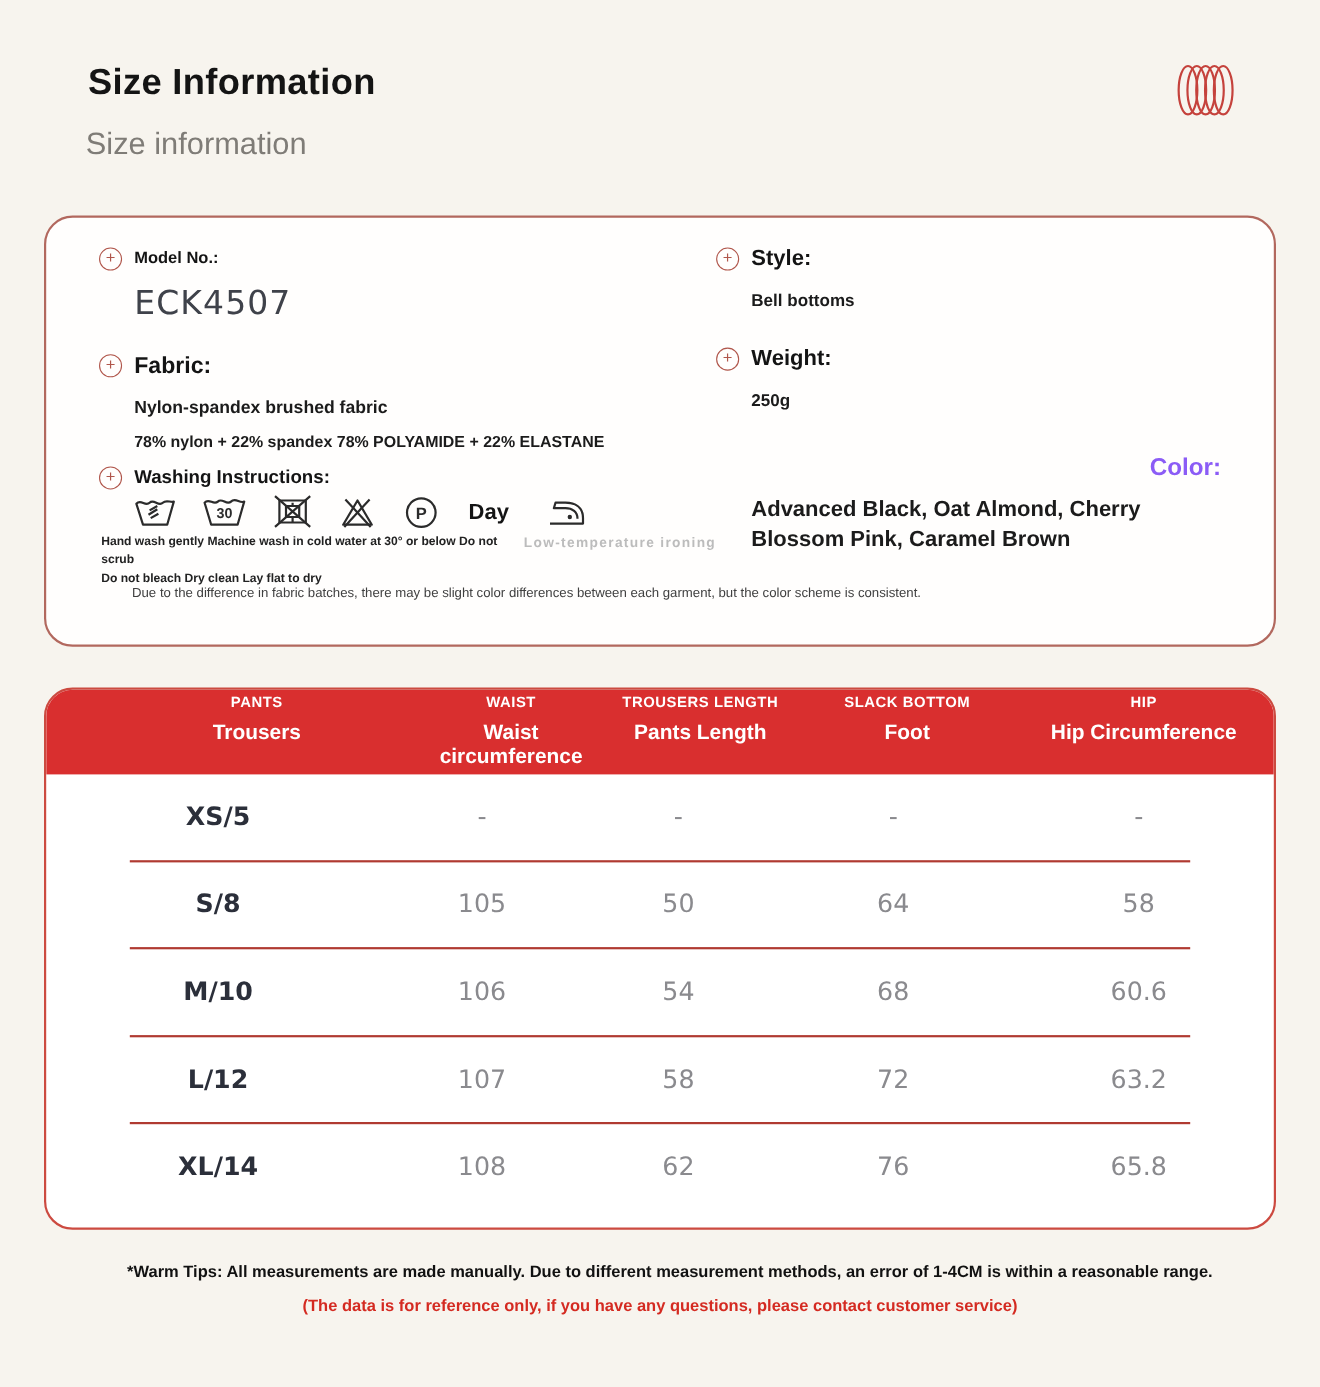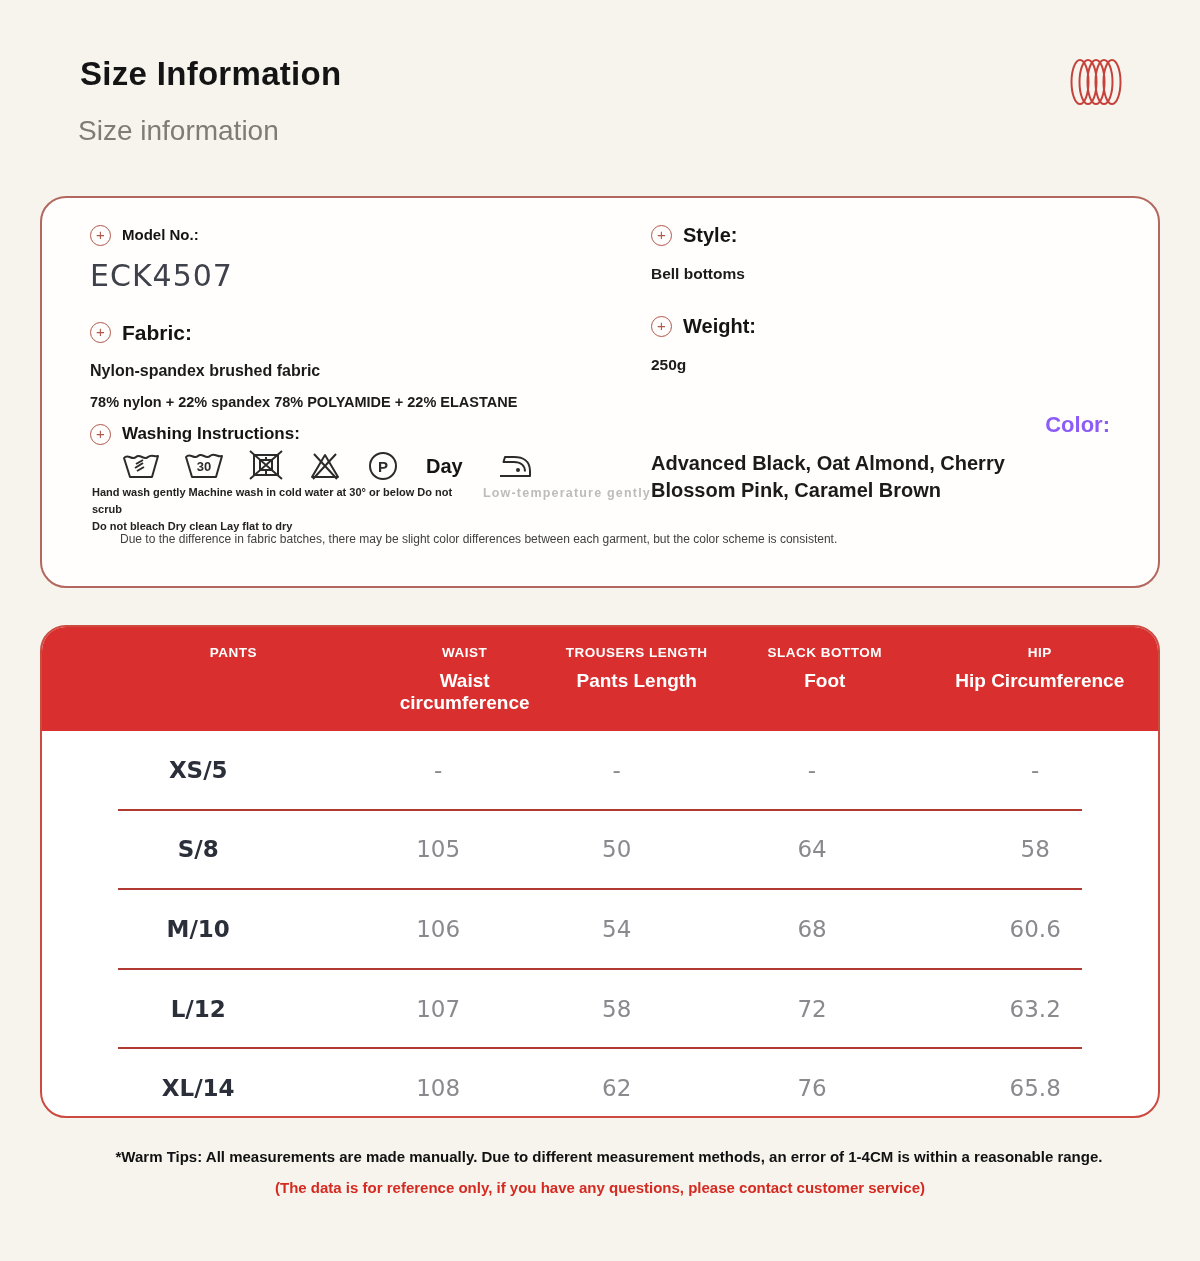--- a/index.html
+++ b/index.html
@@ -17,21 +17,21 @@
   .cols { display:flex; }
   .col-l { width:55%; }
   .col-r { width:45%; }
   .item-head { display:flex; align-items:flex-start; gap:11px; }
   .bullet { width:21px; height:21px; min-width:21px; border:1.5px solid #b0564b; border-radius:50%;
     color:#b0564b; font-size:15px; line-height:18px; text-align:center; font-weight:400; margin-top:1px; }
   .lbl-sm { font-size:15px; font-weight:700; color:#141414; padding-top:2px; }
   .lbl-md { font-size:20px; font-weight:800; color:#141414; }
   .lbl-lg { font-size:21px; font-weight:800; color:#141414; }
   .lbl-wash { font-size:17px; font-weight:800; color:#141414; width:180px; line-height:1.25; }
-  .ind { }
+  .ind { margin-left:32px; }
   .model-val { font-size:30px; font-weight:500; color:#3f424a; margin-top:12px; letter-spacing:1px; font-family:"DejaVu Sans", sans-serif; }
   .fab-head { margin-top:28px; }
   .fab-name { font-size:16px; font-weight:700; color:#1b1b1b; margin-top:17px; }
   .fab-comp { font-size:14.5px; font-weight:700; color:#1b1b1b; margin-top:14px; }
   .wash-head { margin-top:13px; }
   .wash-icons { display:flex; align-items:flex-end; margin-left:32px; margin-top:3px; }
   .wash-icons .wi { margin-right:24px; }
   .wash-icons .wi-day { font-size:20px; font-weight:800; color:#141414; margin:0 8px 4px 2px; }
   .wash-icons .wi-iron { margin-left:26px; margin-right:0; }
   .cap-row { display:flex; align-items:flex-start; margin-left:2px; margin-top:2px; }
@@ -42,21 +42,21 @@
   .weight-head { margin-top:32px; }
   .color-head { margin-top:38px; font-size:22px; font-weight:800; color:#8b5cf6;text-align:right; }
   .color-val { font-size:20px; font-weight:700; color:#1b1b1b; margin-top:12px; width:425px; line-height:1.35; }
 
   .disclaimer { position:absolute; left:78px; top:334px; width:825px; font-size:12px; font-weight:400;
     color:#404040; line-height:1.25; }
 
   
   .size-card { position:absolute; left:40px; top:625px; width:1120px; height:493px;
     border:2px solid #cc4a40; border-radius:26px; background:#fff; overflow:hidden; }
-  .thead { background:#d92f2f; height:104px; display:grid; grid-template-columns:28% 15% 17% 18% 22%; align-content:center;padding-left:41px; }
+  .thead { background:#d92f2f; height:77px; display:grid; grid-template-columns:28% 15% 17% 18% 22%; align-content:center;padding-left:41px; }
   .th { text-align:center; color:#fff; }
   .th-top { font-size:13.5px; font-weight:600; letter-spacing:.5px; }
   .th-bot { font-size:19px; font-weight:800; margin-top:10px; }
   .tbody { display:flex; flex-direction:column; height:396px; }
   .trow { flex:1; display:grid; grid-template-columns:28% 15% 17% 18% 22%; align-items:center; }
   .td { text-align:center; }
   .td-size { font-size:23px; font-weight:600; color:#2b2f3a; font-family:"DejaVu Sans", sans-serif; }
   .td-val { font-size:23px; font-weight:400; color:#8a8a8e; font-family:"DejaVu Sans", sans-serif; }
   .sep { border-top:2px solid #b03a31; margin:0 76px; }
 
@@ -157,21 +157,21 @@
             <circle cx="21" cy="22" r="2" fill="#2b2b2b"></circle>
           </svg>
         </span>
       </div>
 
       <div class="cap-row">
         <div class="caps">
           <div>Hand wash gently Machine wash in cold water at 30°  or below Do not scrub</div>
           <div>Do not bleach Dry clean Lay flat to dry</div>
         </div>
-        <span class="iron-note">Low-temperature gently</span>
+        <span class="iron-note">Low-temperature ironing</span>
       </div>
 
     </div>
 
     <div class="col-r">
 
       <div class="item-head">
         <span class="bullet">+</span>
         <span class="lbl-md">Style:</span>
       </div>
@@ -189,20 +189,21 @@
     </div>
   </div>
 
   <div class="disclaimer">Due to the difference in fabric batches, there may be slight color differences between each garment, but the color scheme is consistent.</div>
 </section>
 
 <section class="size-card">
   <div class="thead">
     <div class="th">
       <div class="th-top">PANTS</div>
+      <div class="th-bot">Trousers</div>
     </div>
     <div class="th">
       <div class="th-top">WAIST</div>
       <div class="th-bot">Waist circumference</div>
     </div>
     <div class="th">
       <div class="th-top">TROUSERS LENGTH</div>
       <div class="th-bot">Pants Length</div>
     </div>
     <div class="th">

